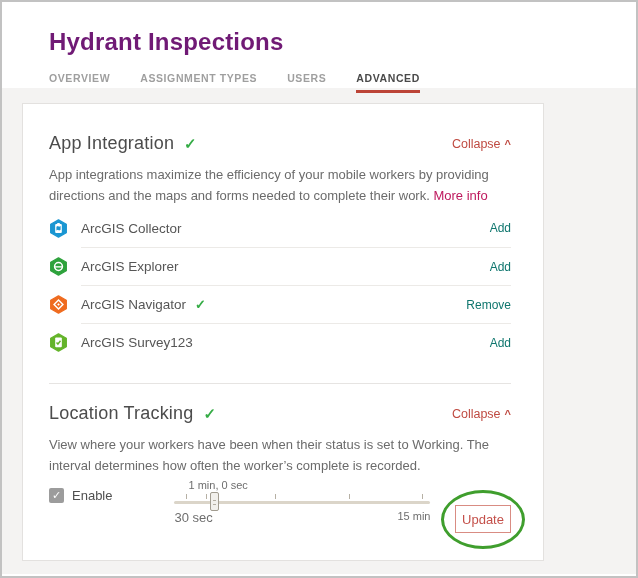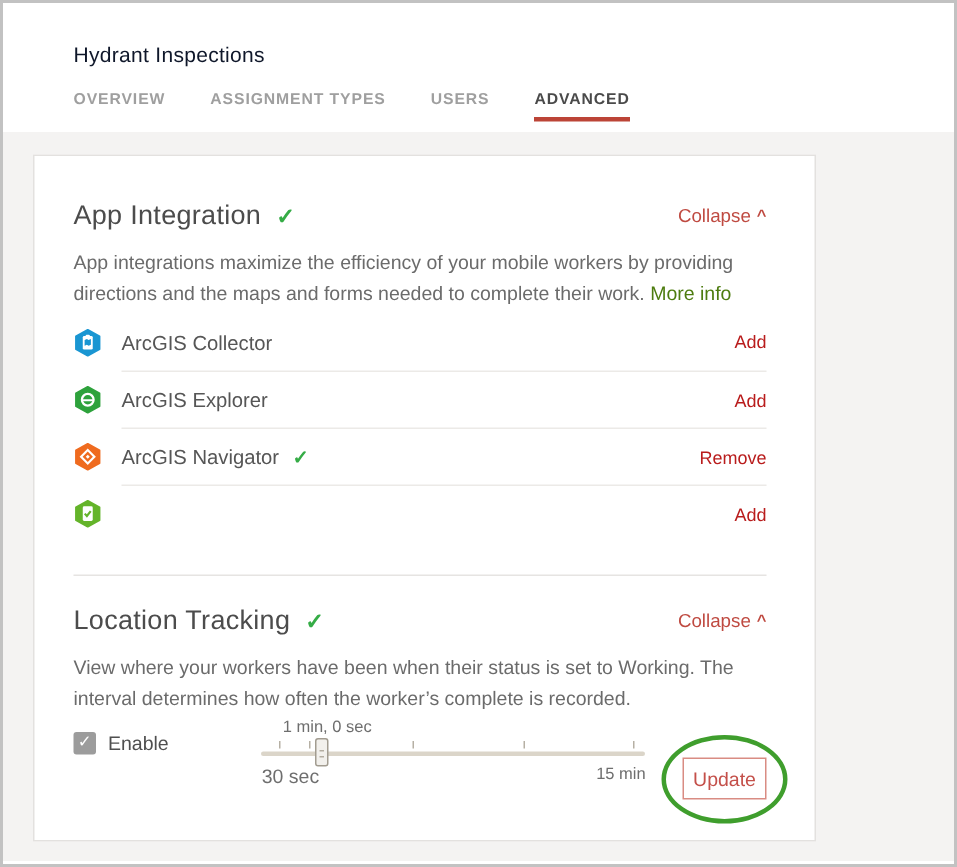--- a/index.html
+++ b/index.html
@@ -5,21 +5,21 @@
   * { margin:0; padding:0; box-sizing:border-box; }
   html,body { width:638px; height:578px; }
   body {
     font-family:"Liberation Sans", sans-serif;
     background:#fff;
     border:2px solid #c2c2c2;
     overflow:hidden;
   }
   
   .header { background:#fff; height:86px; padding:26px 0 0 47px; }
-  .page-title { font-size:14px; color:#0f172a; letter-spacing:.2px; font-weight:400; }
+  .page-title { font-size:24px; color:#701a75; letter-spacing:.2px; font-weight:700; }
   .tabbar { margin-top:16px; display:flex; gap:30px; }
   .tab {
     font-size:10.5px; letter-spacing:.6px; color:#9f9f9f;
     padding-bottom:6px; cursor:pointer; font-weight:700;
   }
   .tab.active { color:#4a4a4a; border-bottom:3px solid #bc4437; }
   
   .canvas { background:#f4f3f2; height:486px; padding:15px 20px 0 20px; }
   .card {
     background:#fff; border:1px solid #e3e1df; width:522px;
@@ -31,33 +31,33 @@
   .sec-check { color:#35ac46; font-size:15px; font-weight:700; margin-left:10px; }
   .collapse-link {
     margin-left:auto; color:#bf4a41; font-size:12.5px; cursor:pointer;
     display:flex; align-items:flex-start; gap:4px;
   }
   .collapse-caret { font-size:11px; font-weight:700; transform:translateY(1px); }
   .sec-desc {
     margin-top:10px; font-size:13px; line-height:21px; color:#6b6b6b;
     max-width:536px;
   }
-  .more-info { color:#4d7c0f; cursor:pointer; }
+  .more-info { color:#be185d; cursor:pointer; }
   
   .apps { margin-top:3px; }
   .app-row { display:flex; align-items:center; height:38px; }
   .app-row + .app-row { border-top:1px solid #eceae7; }
   .apps { --sep:0; }
   .app-row + .app-row { margin-left:32px; padding-right:0; }
   .app-row.first { margin-left:0; }
   .app-row + .app-row .app-icon { margin-left:-32px; }
   .app-icon { width:19px; height:19px; flex:0 0 19px; }
   .app-name { font-size:13.5px; color:#565656; margin-left:13px; }
   .app-check { color:#35ac46; font-size:13px; font-weight:700; margin-left:9px; }
-  .app-action { margin-left:auto; font-size:12px; color:#b91c1c; cursor:pointer; }
+  .app-action { margin-left:auto; font-size:12px; color:#0f766e; cursor:pointer; }
   
   .divider { border:none; border-top:1px solid #e6e4e2; margin:22px 0 0 0; }
   .lt-head { margin-top:19px; }
   
   .controls { display:flex; align-items:flex-start; margin-top:1px; height:52px; position:relative; }
   .enable-group { display:flex; align-items:center; margin-top:11px; }
   .checkbox {
     width:15px; height:15px; background:#9c9c9c; border-radius:2px;
     color:#fff; font-size:11px; line-height:15px; text-align:center; cursor:pointer;
   }
@@ -154,20 +154,21 @@
         <span class="app-action">Remove</span>
       </div>
 
       <div class="app-row">
         <svg class="app-icon" viewBox="0 0 20 20">
           <polygon points="10,1 18.2,5.5 18.2,14.5 10,19 1.8,14.5 1.8,5.5" stroke-width="1.4" stroke-linejoin="round" fill="#64b42a"></polygon>
           <polygon points="10,1 18.2,5.5 18.2,14.5 10,19 1.8,14.5 1.8,5.5" fill="none" stroke-width="1.4" stroke-linejoin="round" stroke="#64b42a"></polygon>
           <rect x="6.5" y="4.8" width="7" height="10.2" rx="1" fill="#fff"></rect>
           <path d="M7.9 9.9 L9.4 11.6 L12.1 8.2" fill="none" stroke-width="1.5" stroke="#64b42a"></path>
         </svg>
+        <span class="app-name">ArcGIS Survey123</span>
         <span class="app-action">Add</span>
       </div>
 
     </div>
 
     <hr class="divider">
 
     <div class="sec-head lt-head">
       <span class="sec-title">Location Tracking</span>
       <span class="sec-check">✓</span>

